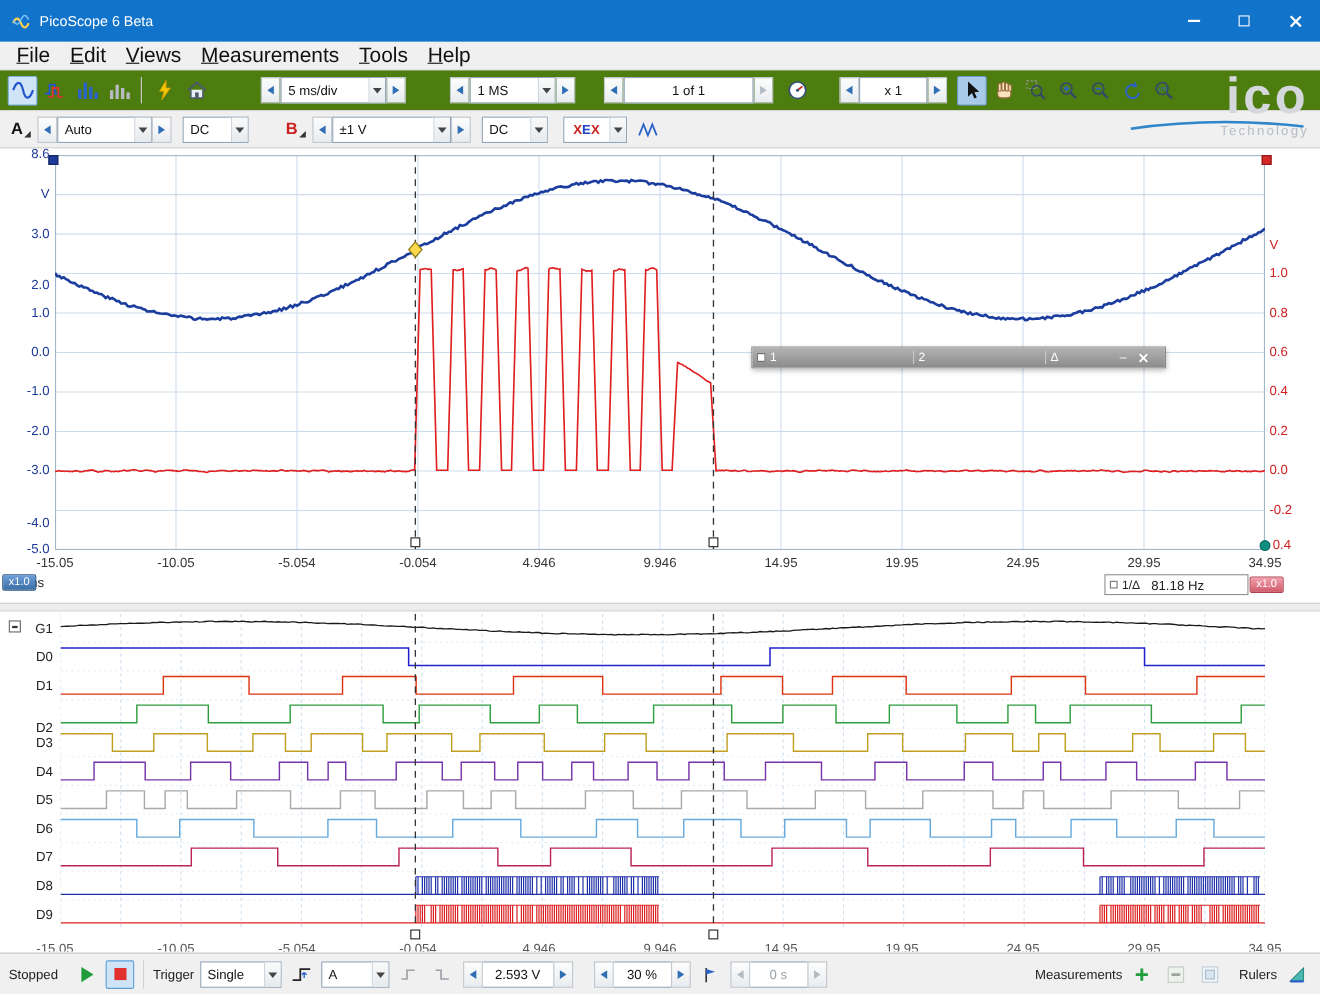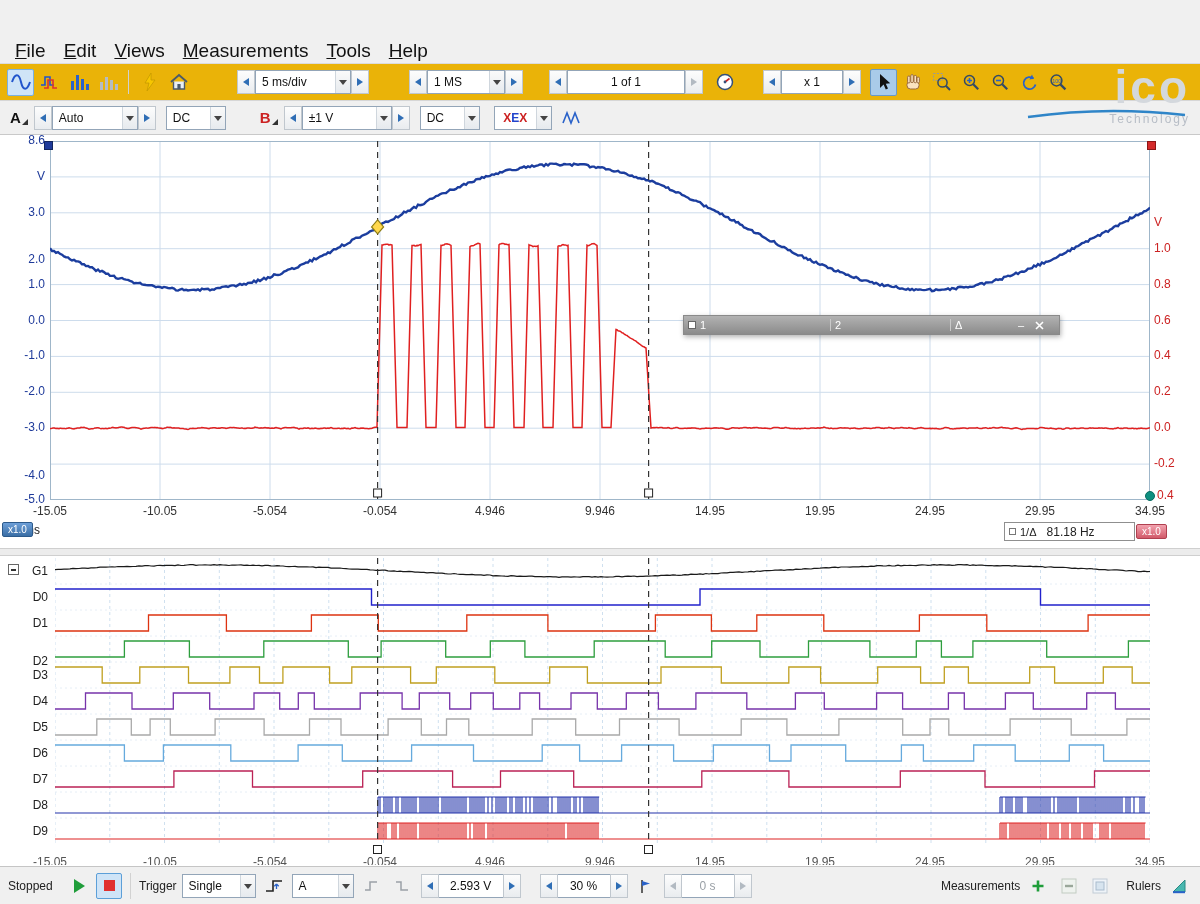--- a/index.html
+++ b/index.html
@@ -16,21 +16,21 @@
   .g-max{width:10px;height:10px;border:1.6px solid #fff;}
   .g-close{position:relative;width:13px;height:13px;}
   .g-close::before,.g-close::after{content:"";position:absolute;left:6px;top:0;width:1.7px;height:13px;background:#fff;}
   .g-close::before{transform:rotate(45deg);}.g-close::after{transform:rotate(-45deg);}
 
   
   .menubar{position:absolute;top:38px;left:0;width:100%;height:26px;background:#f0f0f0;border-bottom:1px solid #dcdcdc;display:flex;align-items:center;padding-left:6px;}
   .menu-item{font-size:19px;color:#111;padding:3px 9px;}
 
   
-  .tb1{position:absolute;top:64px;left:0;width:100%;height:37px;background:#eab308;border-bottom:1px solid #d6d6d6;display:flex;align-items:center;padding:0 6px;}
+  .tb1{position:absolute;top:64px;left:0;width:100%;height:37px;background:#4d7c0f;border-bottom:1px solid #d6d6d6;display:flex;align-items:center;padding:0 6px;}
   .tb2{position:absolute;top:101px;left:0;width:100%;height:34px;background:#f0f0f0;border-bottom:1px solid #c9c9c9;display:flex;align-items:center;padding:0 6px;}
   .grp{display:flex;align-items:center;}
   .tbtn{width:27px;height:27px;display:flex;align-items:center;justify-content:center;border:1px solid transparent;border-radius:2px;margin:0 1px;}
   .tbtn.sel{background:#cfe4f7;border-color:#7ab0e0;}
   .tbtn.pressed{background:#a9cbe9;border-color:#6899c8;}
   .sep{width:1px;height:24px;background:#d0d0d0;margin:0 6px;}
   .spin{width:18px;height:24px;display:flex;align-items:center;justify-content:center;border:1px solid #c0c7ce;background:linear-gradient(#fdfdfd,#e9ecef);}
   .tl{width:0;height:0;border:4.5px solid transparent;border-right:6px solid #2f6eb5;border-left:none;}
   .tr{width:0;height:0;border:4.5px solid transparent;border-left:6px solid #2f6eb5;border-right:none;}
   .spin.dis .tl{border-right-color:#b2bac2;}
@@ -99,20 +99,40 @@
   .spingrp{display:flex;align-items:center;}
   .sval{height:24px;border-top:1px solid #93a5b8;border-bottom:1px solid #93a5b8;background:#fff;display:flex;align-items:center;justify-content:center;font-size:12px;color:#111;padding:0 8px;min-width:52px;}
   .spingrp.dis .sval{color:#9aa0a6;}
   .spacer{flex:1;}
 </style>
 </head>
 <body>
 
 <div class="win">
 
+  <div class="titlebar">
+    <span class="app-icon">
+      <svg width="18" height="18">
+          <path d="M2 11 q3.5 -8 7 0 t7 0" stroke="#ffd24a" fill="none" stroke-width="2"></path>
+          <path d="M2 8 q3.5 8 7 0 t7 0" stroke="#7ec3ff" fill="none" stroke-width="1.4"></path>
+        </svg>
+    </span>
+    <span class="title">PicoScope 6 Beta</span>
+    <div class="wc">
+      <div class="wc-btn">
+          <div class="g-min"></div>
+        </div>
+      <div class="wc-btn">
+          <div class="g-max"></div>
+        </div>
+      <div class="wc-btn">
+          <div class="g-close"></div>
+        </div>
+    </div>
+  </div>
 
   <div class="menubar" id="menubar">
       <span class="menu-item"><u>F</u>ile</span>
       <span class="menu-item"><u>E</u>dit</span>
       <span class="menu-item"><u>V</u>iews</span>
       <span class="menu-item"><u>M</u>easurements</span>
       <span class="menu-item"><u>T</u>ools</span>
       <span class="menu-item"><u>H</u>elp</span>
     </div>
 
@@ -290,21 +310,21 @@
     </div>
 
     <div class="chan-lab b" style="margin-left:34px">
       <span class="cl">B</span>
       <i class="corner"></i>
     </div>
     <div class="grp">
       <div class="spin">
           <i class="tl"></i>
         </div>
-      <div class="dd" style="width:90px">
+      <div class="dd" style="width:108px">
         <span class="val">±1 V</span>
         <span class="caret"></span>
       </div>
       <div class="spin">
           <i class="tr"></i>
         </div>
     </div>
     <div class="dd" style="width:60px;margin-left:10px">
       <span class="val">DC</span>
       <span class="caret"></span>

